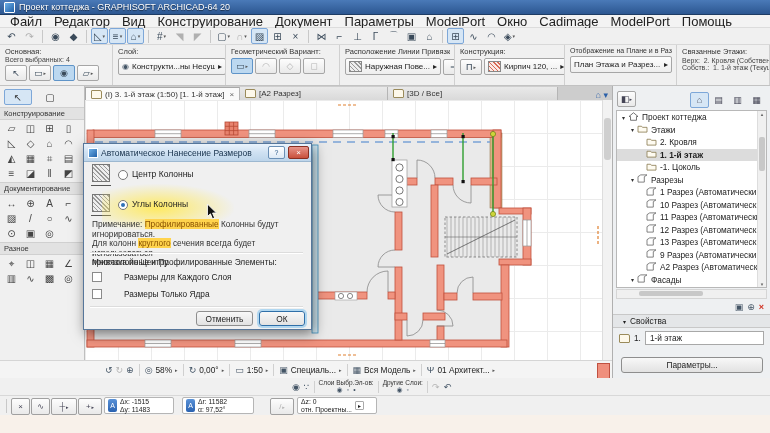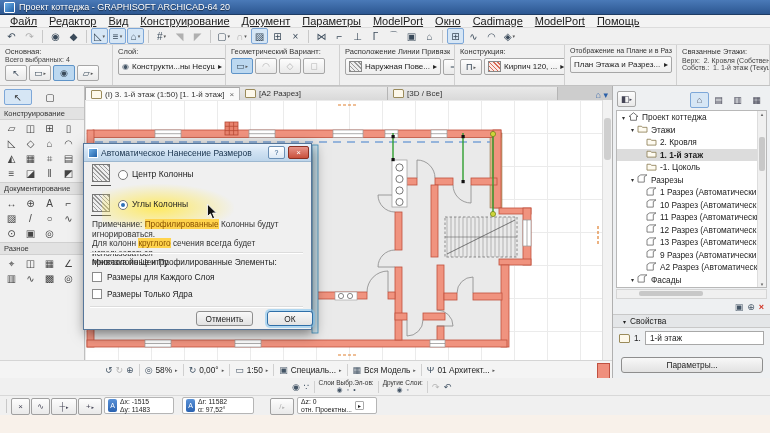--- a/index.html
+++ b/index.html
@@ -10,21 +10,21 @@
   
   #titlebar{left:0;top:0;width:770px;height:15px;background:linear-gradient(#4a7ab8,#2c5791);
             display:flex;align-items:center;gap:4px;padding-left:4px;box-sizing:border-box;
             border-bottom:1px solid #1e3c64;}
   #titlebar .appicon{width:9px;height:9px;background:linear-gradient(135deg,#6fb1e8,#1f5fa8);
             border:1px solid #fff;border-radius:1px;}
   #titlebar .wtitle{color:#fff;font-size:9px;text-shadow:0 1px 1px rgba(0,0,0,.6);white-space:nowrap;}
   
   #menubar{left:0;top:15px;width:770px;height:13px;background:#f3f3f3;border-bottom:1px solid #dcdcdc;
            display:flex;align-items:center;padding-left:4px;box-sizing:border-box;}
-  .menu-item{font-size:11px;padding:0 6px;color:#222;white-space:nowrap;cursor:default;text-decoration:underline;}
+  .menu-item{font-size:13px;padding:0 6px;color:#222;white-space:nowrap;cursor:default;}
   
   #toolbar1{left:0;top:28px;width:770px;height:17px;background:#f0f0f0;border-bottom:1px solid #d8d8d8;
             display:flex;align-items:center;padding-left:3px;box-sizing:border-box;gap:1px;}
   .tbtn{display:inline-flex;align-items:center;justify-content:center;height:14px;min-width:15px;
         font-size:10px;color:#3a4a5a;border:1px solid transparent;border-radius:2px;}
   .tbtn.box{border-color:#7da7d8;background:#d6e6f5;}
   .tbtn.dim{color:#b0b0b0;}
   .tbtn .dd{font-size:5px;color:#555;margin-left:1px;}
   .tsep{width:1px;height:13px;background:#c8c8c8;margin:0 3px;}
   
@@ -85,21 +85,21 @@
   .dicon::after{content:"";position:absolute;left:-2px;right:-2px;bottom:-5px;border-top:1px solid #555;}
   .radio{position:absolute;width:8px;height:8px;border:1px solid #777;border-radius:50%;background:#fff;}
   .radio.on::after{content:"";position:absolute;left:1.5px;top:1.5px;width:4px;height:4px;border-radius:50%;background:#2f71b8;}
   .rlabel{position:absolute;font-size:8.5px;color:#222;}
   #glow{position:absolute;left:18px;top:40px;width:132px;height:46px;
         background:radial-gradient(ellipse at 42% 52%,rgba(255,233,90,.95),rgba(255,233,90,0) 72%);pointer-events:none;}
   #dlg-note{position:absolute;left:8px;top:76px;width:212px;font-size:8.3px;line-height:9.6px;color:#333;}
   .hl{background:#ffd34d;color:#8a5200;}
   .dsep{position:absolute;left:6px;width:213px;border-top:1px solid #dcdcdc;border-bottom:1px solid #fff;}
   .dgroup{position:absolute;left:8px;font-size:8.3px;color:#222;}
-  .chkrow{position:absolute;left:8px;display:flex;align-items:center;gap:5px;font-size:8.3px;color:#222;}
+  .chkrow{position:absolute;left:8px;display:flex;align-items:center;gap:22px;font-size:8.3px;color:#222;}
   .chk{width:8px;height:8px;border:1px solid #8a8a8a;background:#fff;flex:none;}
   .wbtn{position:absolute;height:15px;display:flex;align-items:center;justify-content:center;
         background:linear-gradient(#f8f8f8,#e2e2e2);border:1px solid #8e8e8e;border-radius:3px;
         font-size:8.3px;color:#222;box-sizing:border-box;}
   .wbtn.def{border-color:#2f6fa8;box-shadow:0 0 0 2px rgba(125,195,240,.55);}
   #cursor{position:absolute;left:122px;top:60px;z-index:5;}
   
   #rightpanel{left:612px;top:86px;width:158px;height:292px;background:#eef0f2;border-left:1px solid #b0b0b0;box-sizing:border-box;}
   #navtop{display:flex;align-items:center;padding:3px 4px 2px 4px;gap:2px;}
   .navbtn{display:inline-flex;align-items:center;justify-content:center;height:14px;min-width:17px;
@@ -483,21 +483,21 @@
   <div class="chkrow" style="top:128px">
     <span class="chk"></span>
     <span>Размеры для Каждого Слоя</span>
   </div>
   <div class="chkrow" style="top:145px">
     <span class="chk"></span>
     <span>Размеры Только Ядра</span>
   </div>
   <div class="dsep" style="top:162px"></div>
   <div class="wbtn" style="left:112px;top:167px;width:57px">Отменить</div>
-  <div class="wbtn def" style="left:183px;top:167px;width:46px">ОК</div>
+  <div class="wbtn def" style="left:175px;top:167px;width:46px">ОК</div>
 </div>
 
 <div class="abs" id="rightpanel">
   <div id="navtop">
     <span class="navbtn frame">
         <span>◧</span>
         <span style="font-size:5px">▸</span>
       </span>
     <span class="spacer"></span>
     <span id="navmodes"><span class="navbtn sel">⌂</span><span class="navbtn">▤</span><span class="navbtn">▥</span><span class="navbtn">▦</span></span>

